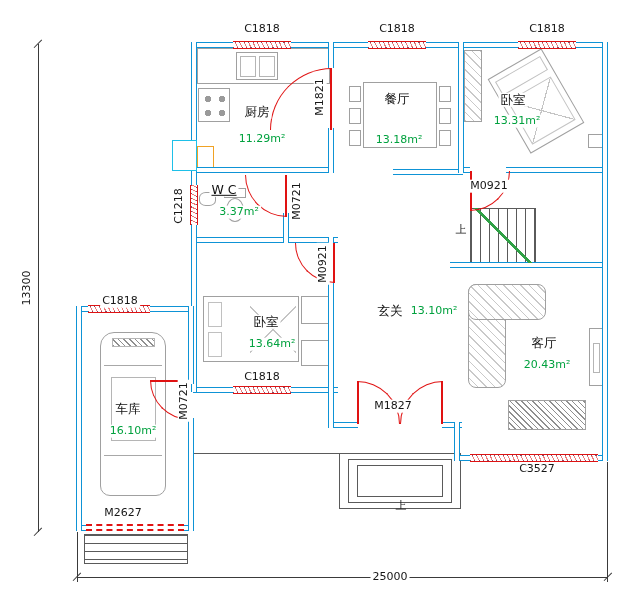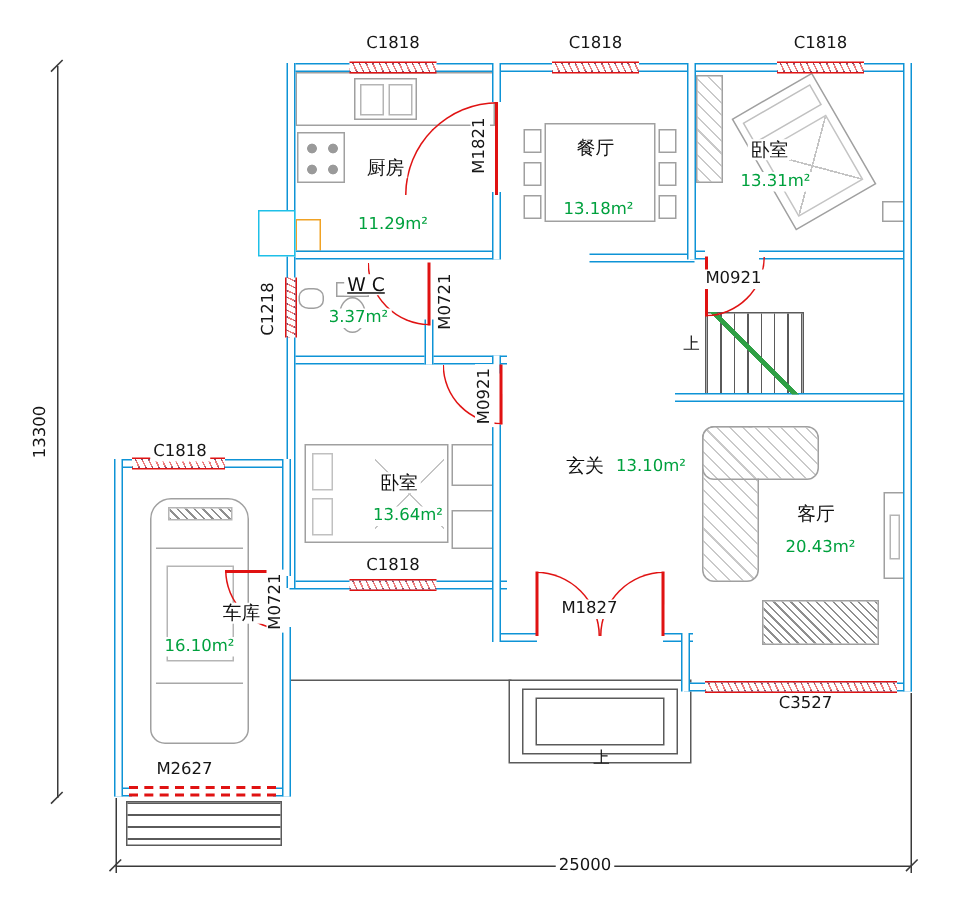--- a/index.html
+++ b/index.html
@@ -191,41 +191,41 @@
   <div class="t rot" style="left:297px;top:201px;">M0721</div>
   <div class="t rot" style="left:323px;top:264px;">M0921</div>
   <div class="t" style="left:120px;top:301px;">C1818</div>
   <div class="t" style="left:262px;top:377px;">C1818</div>
   <div class="t rot" style="left:184px;top:401px;">M0721</div>
   <div class="t" style="left:393px;top:406px;">M1827</div>
   <div class="t" style="left:123px;top:513px;">M2627</div>
   <div class="t" style="left:537px;top:469px;">C3527</div>
 
   <div class="t room" style="left:257px;top:112px;">厨房</div>
-  <div class="t green" style="left:262px;top:139px;margin-top:11px;">11.29m²</div>
+  <div class="t green" style="left:262px;top:139px;">11.29m²</div>
 
   <div class="t room" style="left:397px;top:99px;">餐厅</div>
   <div class="t green" style="left:399px;top:140px;">13.18m²</div>
 
   <div class="t room" style="left:513px;top:100px;">卧室</div>
   <div class="t green" style="left:517px;top:121px;">13.31m²</div>
 
-  <div class="t room" style="left:244px;top:190px;text-decoration:underline;">W C</div>
+  <div class="t room" style="left:224px;top:190px;text-decoration:underline;">W C</div>
   <div class="t green" style="left:239px;top:212px;">3.37m²</div>
 
   <div class="t room" style="left:266px;top:322px;">卧室</div>
   <div class="t green" style="left:272px;top:344px;">13.64m²</div>
 
   <div class="t room" style="left:390px;top:311px;">玄关</div>
   <div class="t green" style="left:434px;top:311px;">13.10m²</div>
 
   <div class="t room" style="left:544px;top:343px;">客厅</div>
   <div class="t green" style="left:547px;top:365px;">20.43m²</div>
 
-  <div class="t room" style="left:128px;top:409px;margin-left:33px;">车库</div>
+  <div class="t room" style="left:128px;top:409px;">车库</div>
   <div class="t green" style="left:133px;top:431px;">16.10m²</div>
 
   <div class="t rot" style="left:27px;top:288px;">13300</div>
   <div class="t" style="left:390px;top:577px;">25000</div>
 
   <div class="t nobg" style="left:461px;top:230px;">上</div>
   <div class="t nobg" style="left:401px;top:506px;">上</div>
 
 </div>
 

